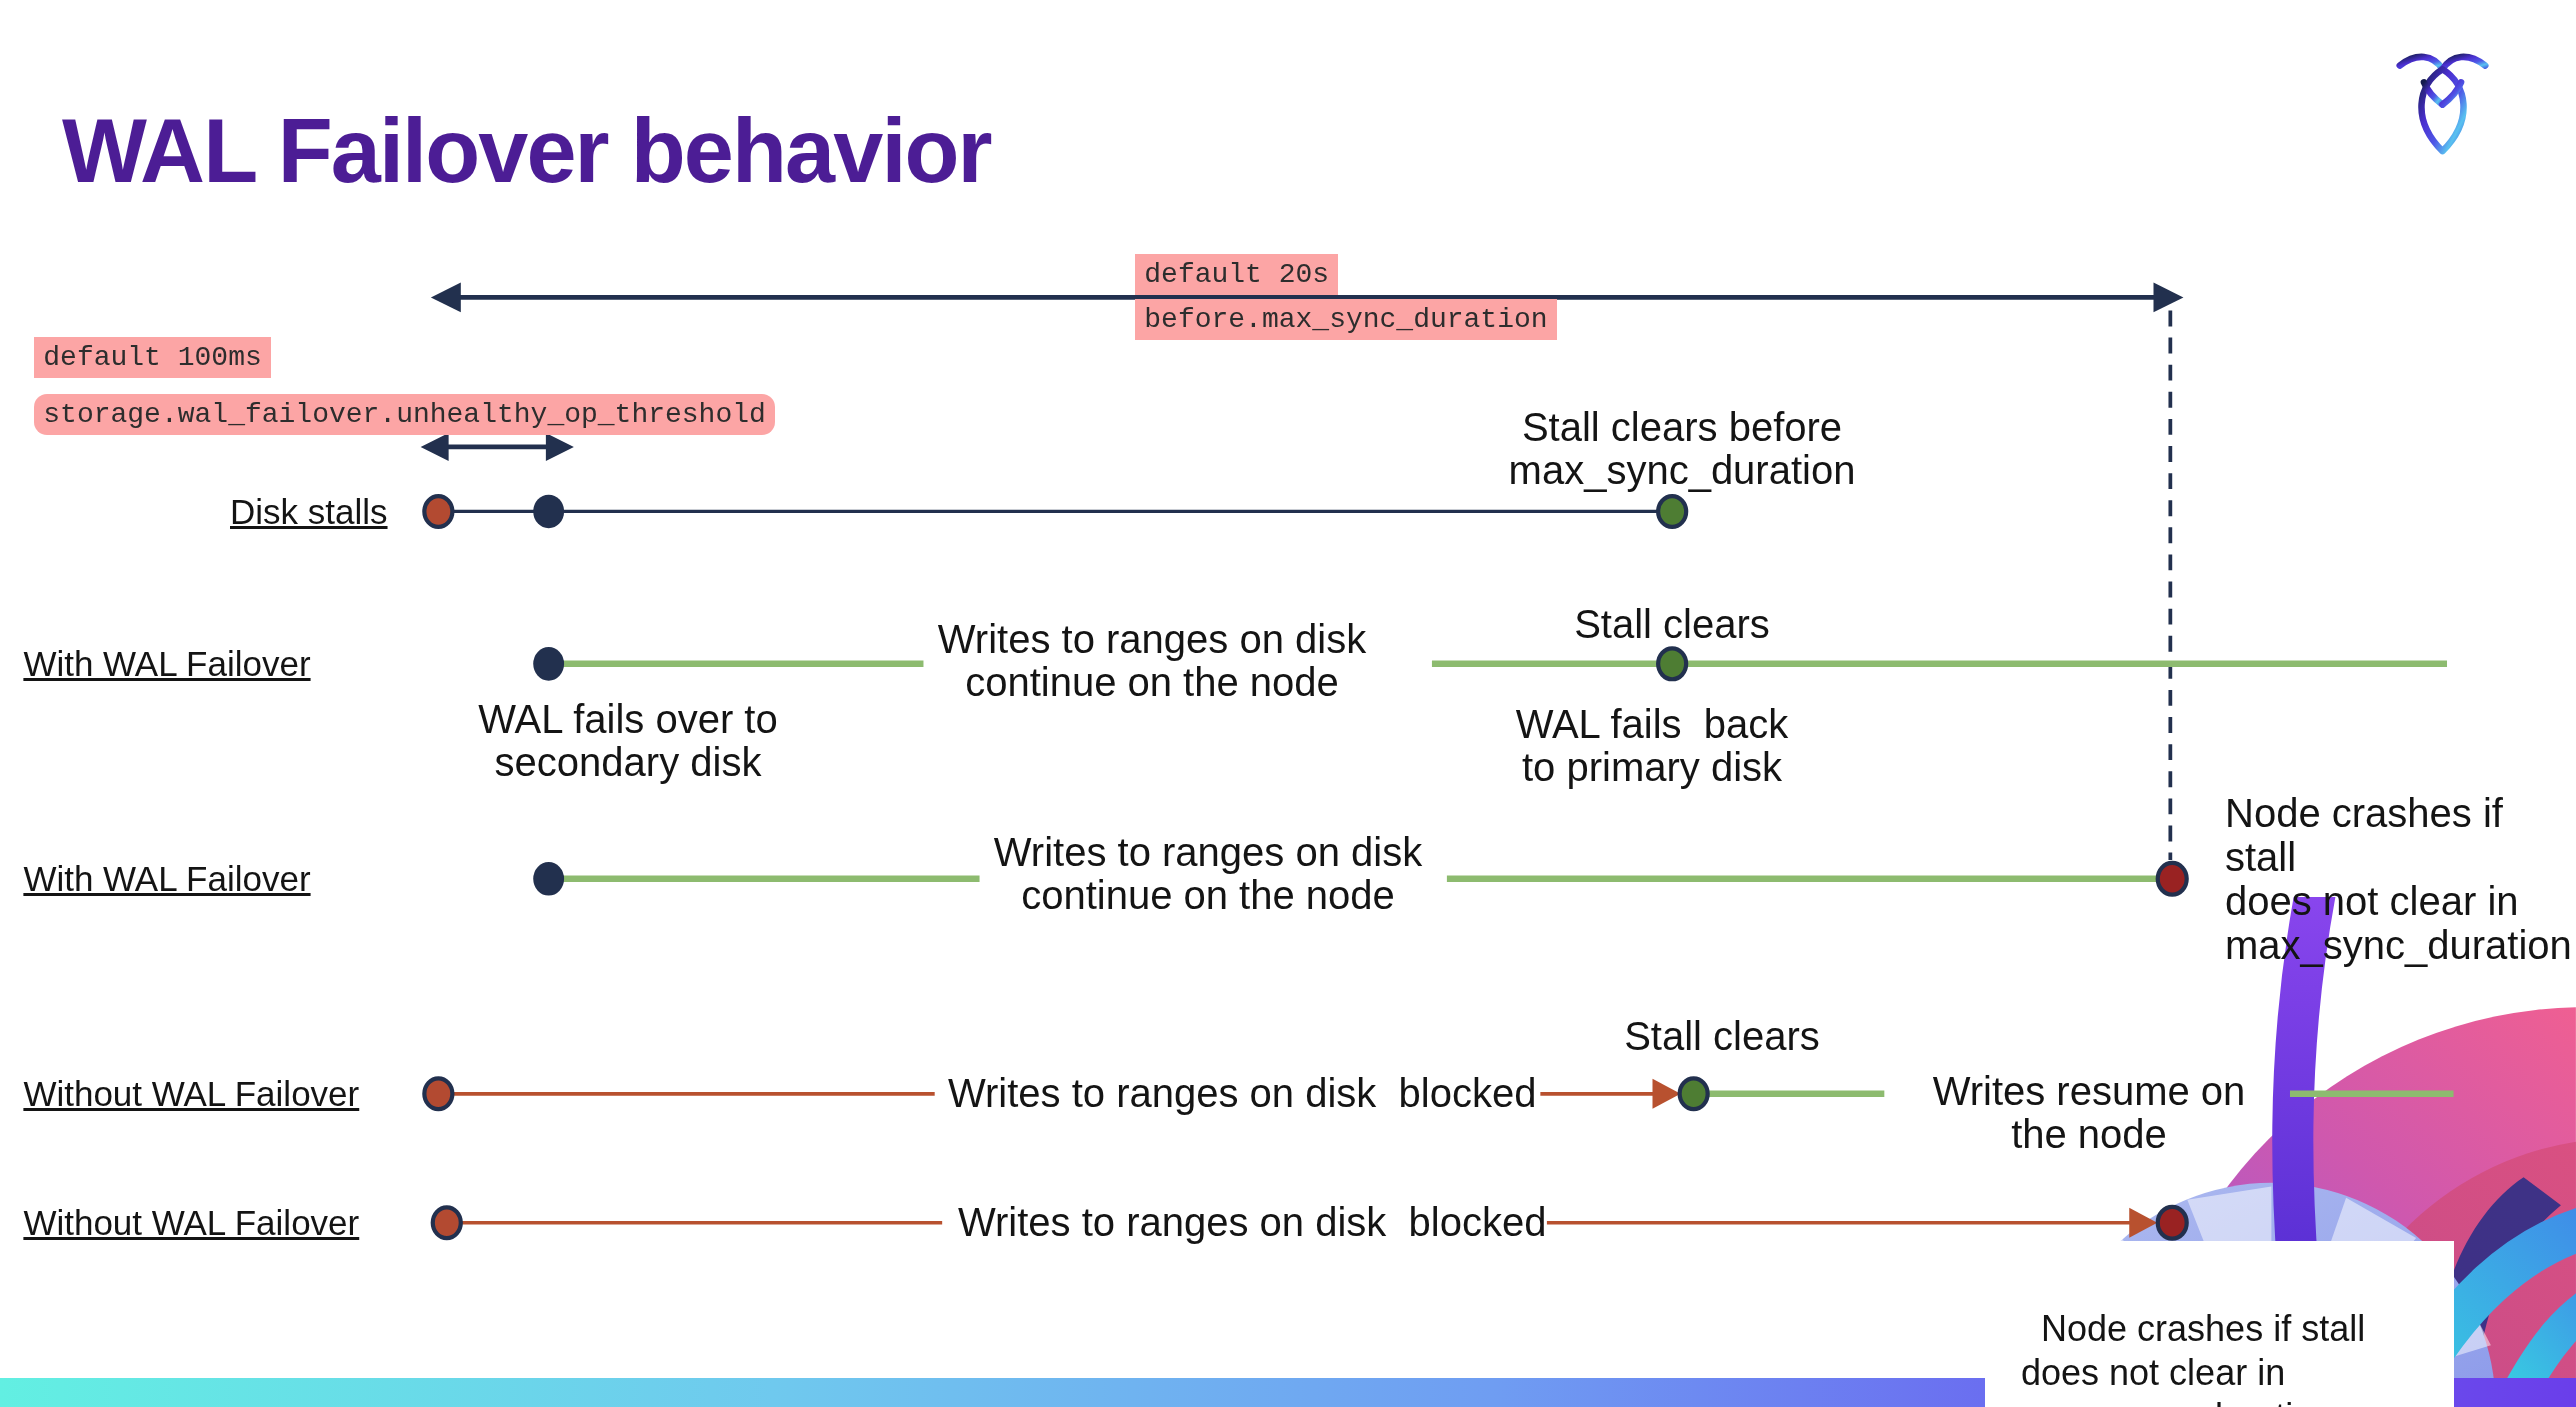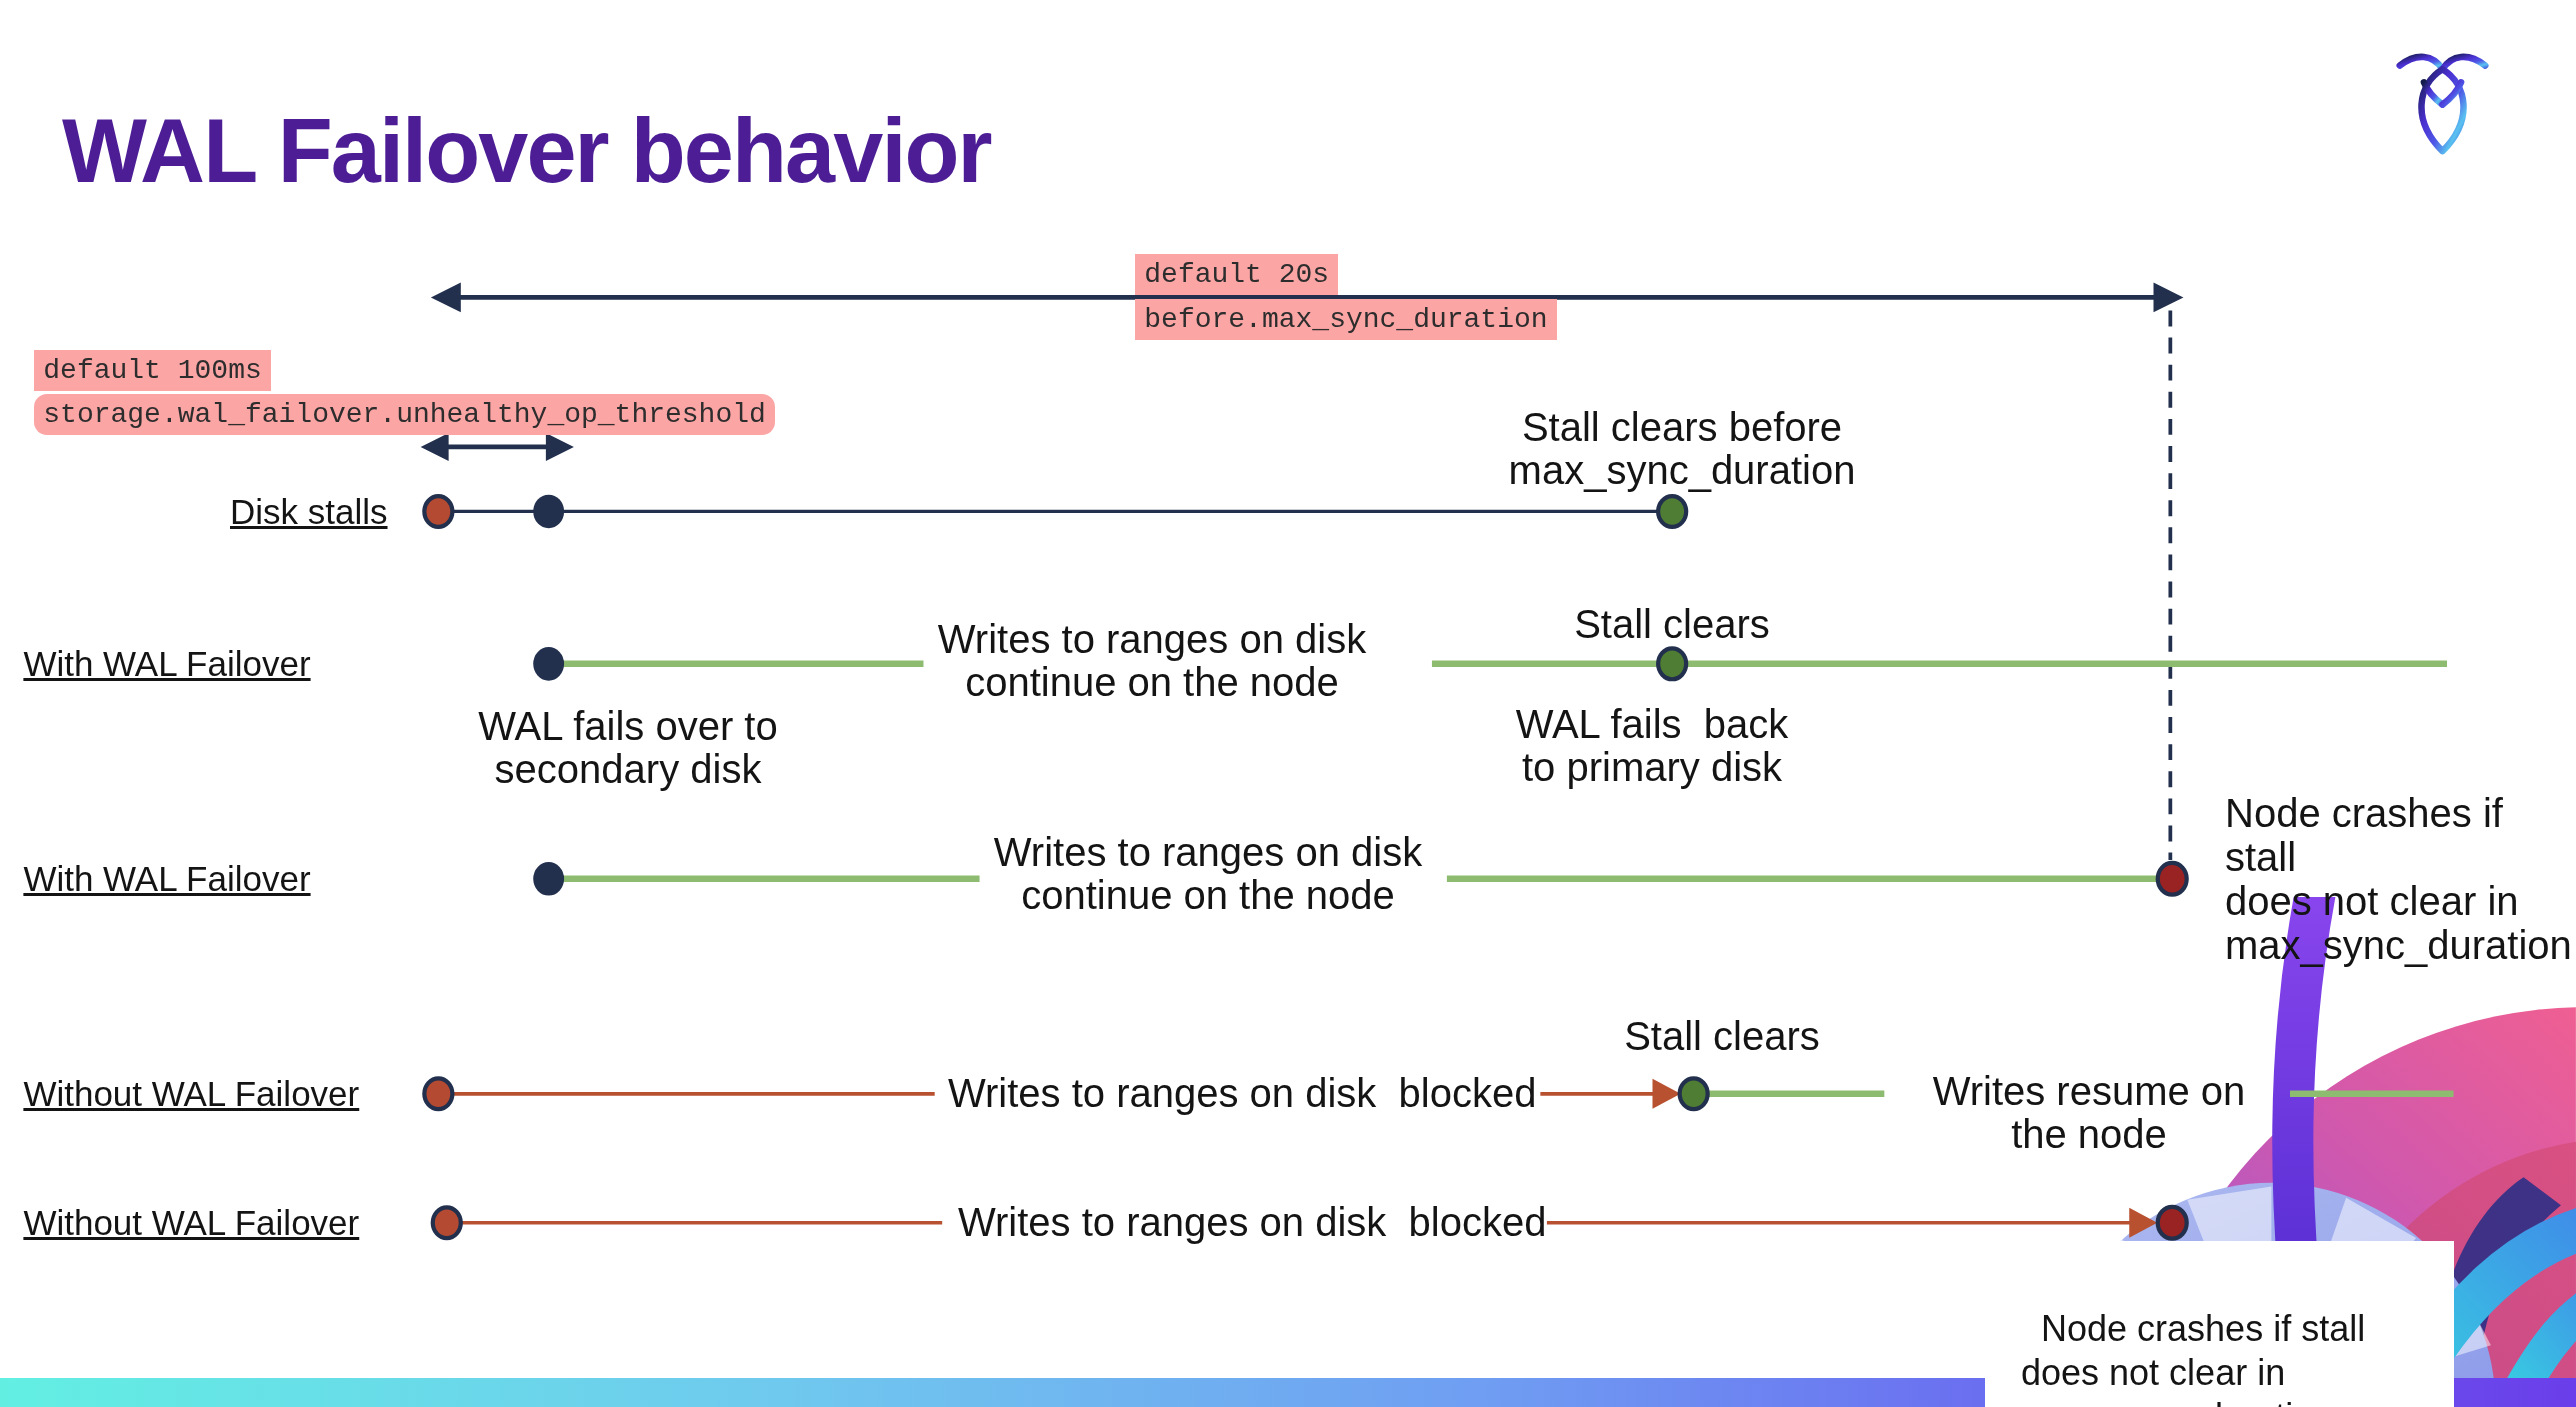--- a/index.html
+++ b/index.html
@@ -143,35 +143,35 @@
     <path d="M50,64 C42,58 34,50 30,40"></path>
     <path d="M50,64 C58,58 66,50 70,40"></path>
   </g>
 </svg>
 
 <h1 class="abs title text-layer">WAL Failover behavior</h1>
 
 <div class="abs code text-layer" style="left:1135px;top:254px;">default 20s</div>
 <div class="abs code text-layer" style="left:1135px;top:299px;">before.max_sync_duration</div>
 
-<div class="abs code text-layer" style="left:34px;top:350px;">default 100ms</div>
+<div class="abs code text-layer" style="left:34px;top:337px;">default 100ms</div>
 <div class="abs code text-layer" style="left:34px;top:394px;border-radius:13px;">storage.wal_failover.unhealthy_op_threshold</div>
 
 <div class="abs rowlabel text-layer" style="left:230px;top:490px;">Disk stalls</div>
 <div class="abs rowlabel text-layer" style="left:23.4px;top:642px;">With WAL Failover</div>
 <div class="abs rowlabel text-layer" style="left:23.4px;top:857px;">With WAL Failover</div>
 <div class="abs rowlabel text-layer" style="left:23.4px;top:1072px;">Without WAL Failover</div>
 <div class="abs rowlabel text-layer" style="left:23.4px;top:1201px;">Without WAL Failover</div>
 
 <div class="abs ann center text-layer" style="left:1682px;top:406px;">Stall clears before
 max_sync_duration</div>
 <div class="abs ann center text-layer" style="left:1152px;top:618px;">Writes to ranges on disk
 continue on the node</div>
 <div class="abs ann center text-layer" style="left:1672px;top:603px;">Stall clears</div>
-<div class="abs ann center text-layer" style="left:628px;top:698px;margin-top:7px;">WAL fails over to
+<div class="abs ann center text-layer" style="left:628px;top:698px;">WAL fails over to
 secondary disk</div>
 <div class="abs ann center text-layer" style="left:1652px;top:703px;">WAL fails  back
 to primary disk</div>
 <div class="abs ann center text-layer" style="left:1208px;top:831px;">Writes to ranges on disk
 continue on the node</div>
 <div class="abs ann left text-layer" style="left:2225px;top:791px;line-height:44px;">Node crashes if stall
 does not clear in
 max_sync_duration</div>
 <div class="abs ann left text-layer" style="left:948px;top:1072px;">Writes to ranges on disk  blocked</div>
 <div class="abs ann center text-layer" style="left:1722px;top:1015px;">Stall clears</div>

